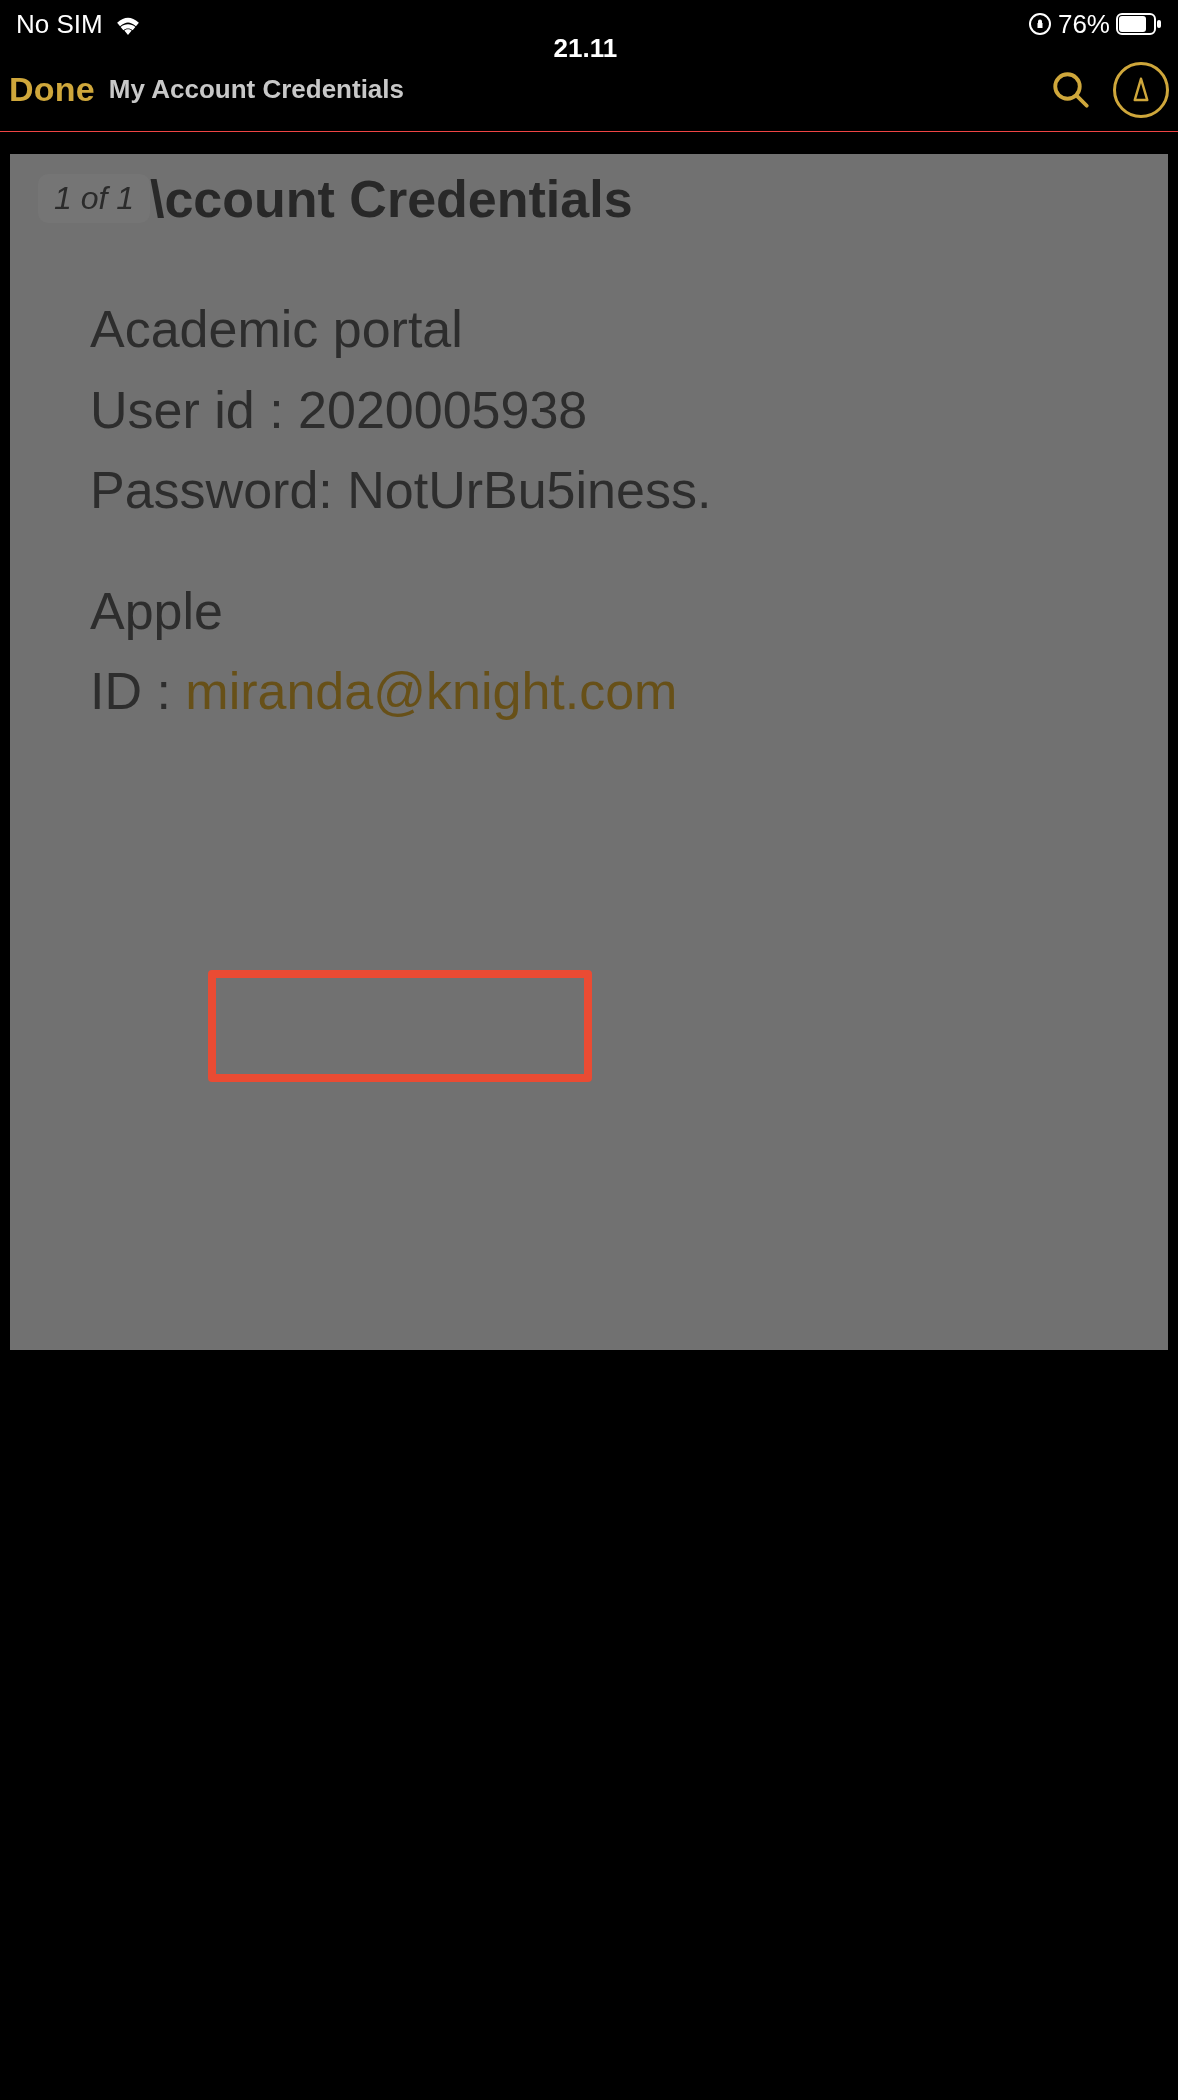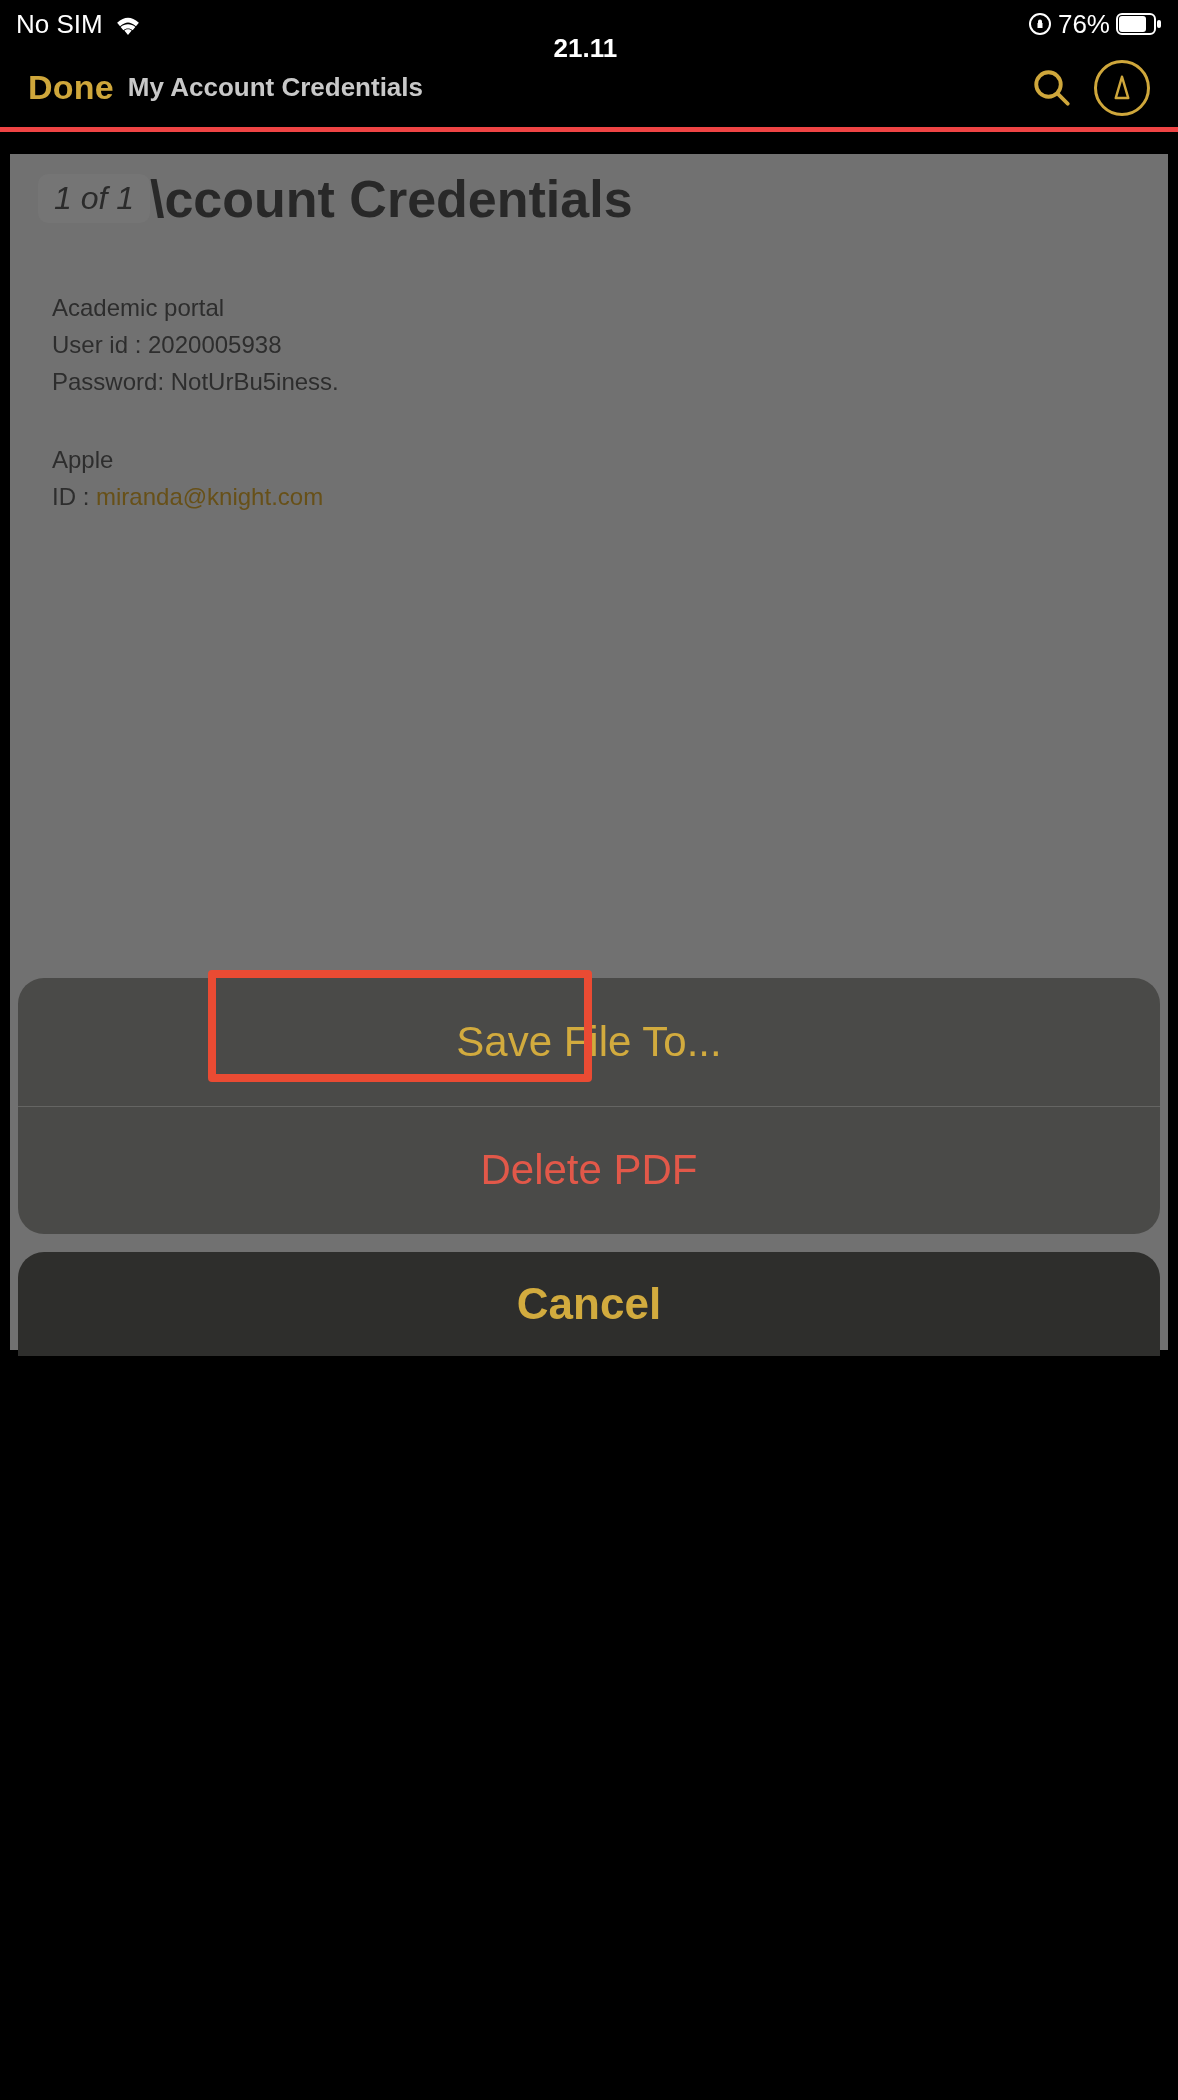--- a/index.html
+++ b/index.html
@@ -33,22 +33,22 @@
     }
     .status-left { display: flex; align-items: center; gap: 10px; }
     .status-right { display: flex; align-items: center; gap: 6px; }
     .wifi-icon svg, .battery-icon svg, .lock-icon svg { display: block; }
 
     
     .nav-bar {
       height: 84px;
       display: flex;
       align-items: center;
-      padding: 0 28px;
-      border-bottom: 5px solid #ef4444;
+      padding: 0 9px;
+      border-bottom: 1px solid #ef4444;
       gap: 14px;
     }
     .nav-done {
       color: #cfa73b;
       font-size: 34px;
       font-weight: 600;
       letter-spacing: 0.2px;
     }
     .nav-title {
       color: #c8c8c8;
@@ -101,23 +101,24 @@
     }
     .doc-title {
       font-size: 52px;
       font-weight: 700;
       margin-left: 98px;
       margin-bottom: 60px;
       color: #363636;
       white-space: nowrap;
     }
     .doc-line {
-      font-size: 24px;
+      font-size: 52px;
       line-height: 1.55;
       color: #3d3d3d;
+      margin-left: 38px;
     }
     .doc-spacer { height: 40px; }
     .link-ish { color: #8a6b20; }
 
     
     .sheet-dim {
       position: absolute;
       inset: 0;
       background: rgba(0,0,0,0.25);
       pointer-events: none;
@@ -231,23 +232,16 @@
       <div class="doc-spacer"></div>
       <div class="doc-line">Apple</div>
       <div class="doc-line">
         <span>ID : </span><span class="link-ish">miranda@knight.com</span>
       </div>
     </div>
     <div class="page-counter">1 of 1</div>
     <div class="sheet-dim"></div>
   </div>
 
-  <div class="action-sheet">
-    <div class="sheet-group">
-      <div class="sheet-item save">Save File To...</div>
-      <div class="sheet-item delete">Delete PDF</div>
-    </div>
-    <div class="sheet-cancel">Cancel</div>
-  </div>
 
   <div class="highlight-rect" style="left:208px; top:970px; width:384px; height:112px;"></div>
 
 </div>
 
 </body></html>

